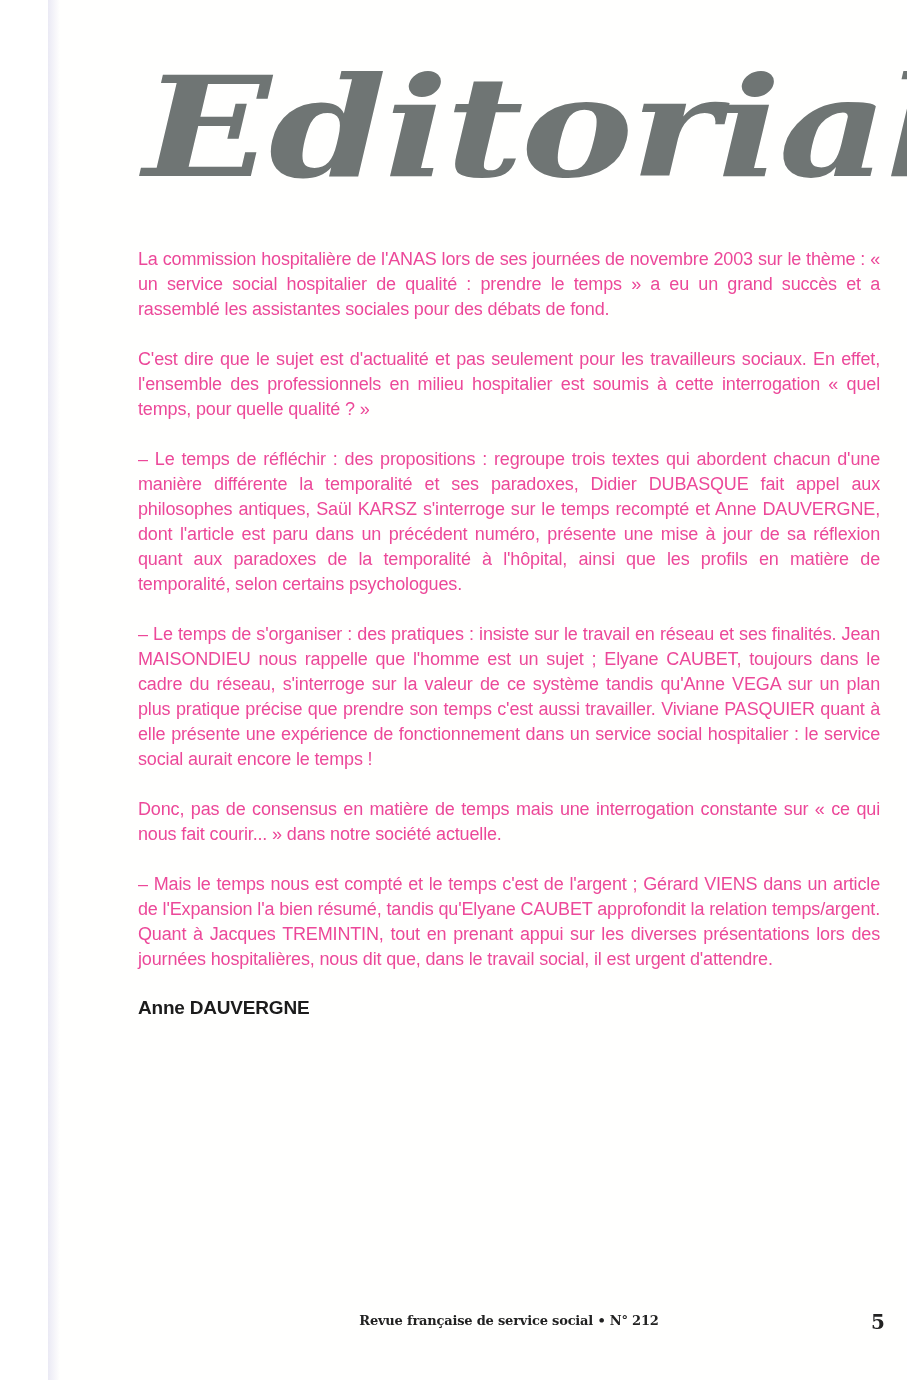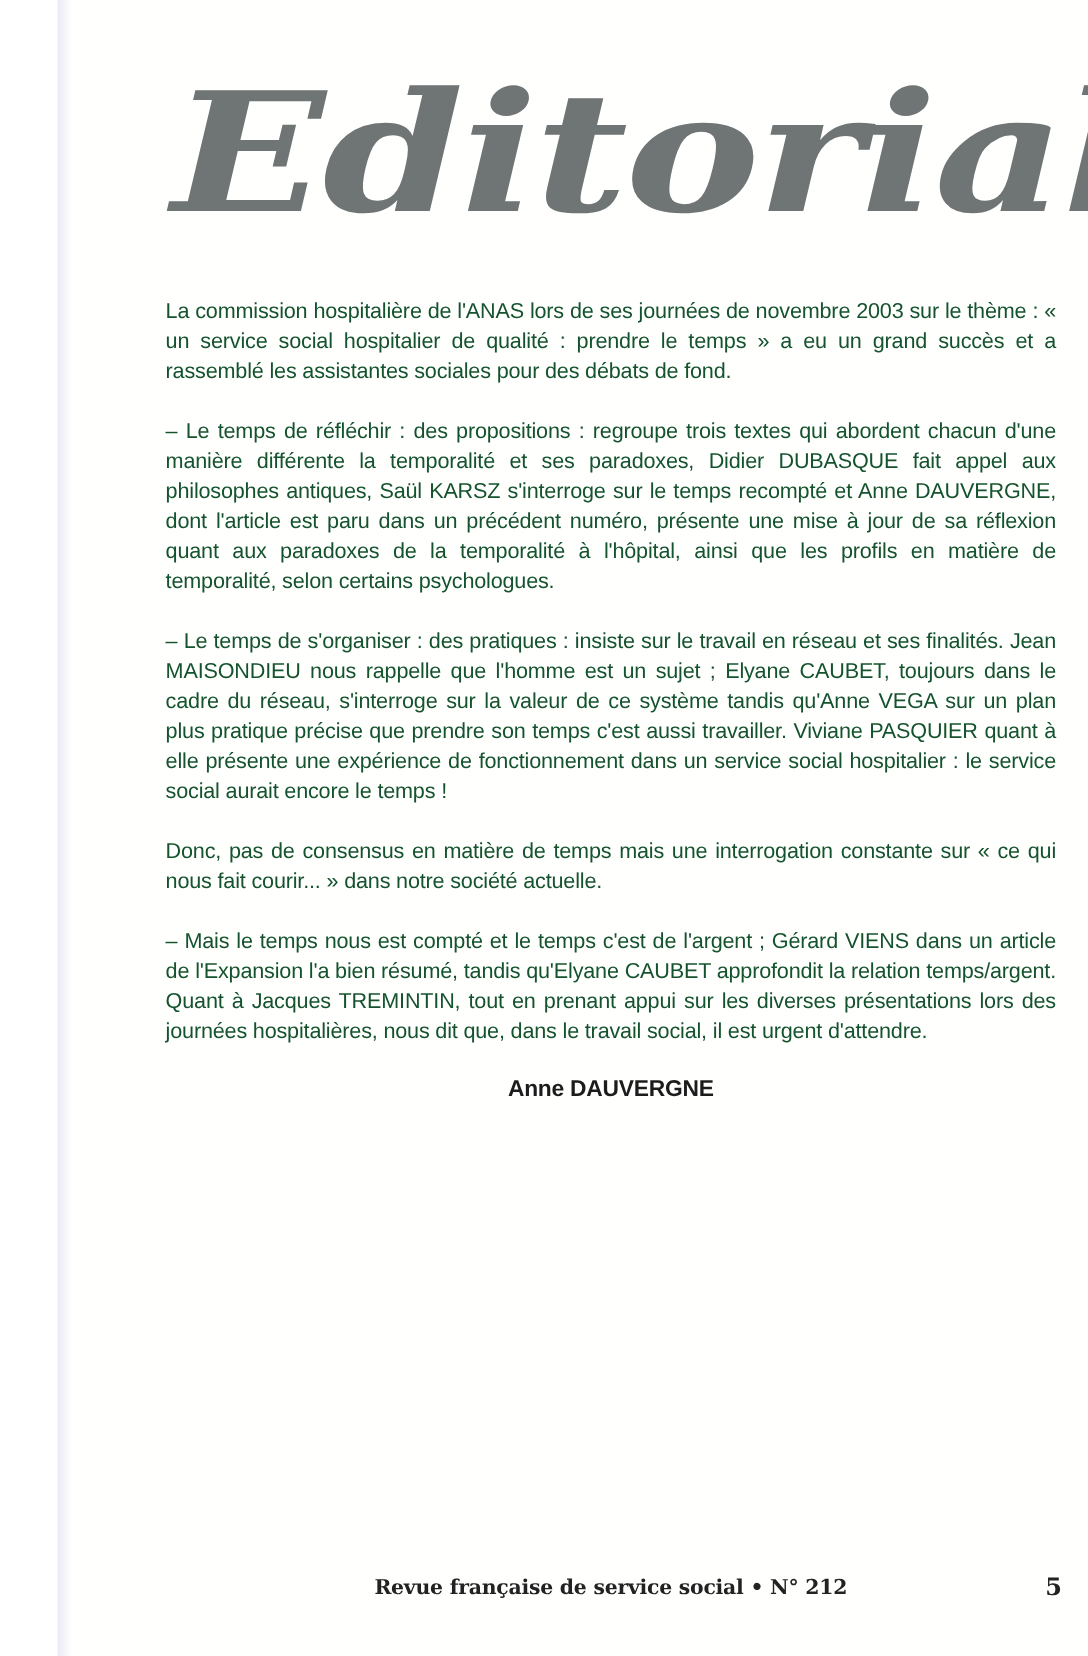--- a/index.html
+++ b/index.html
@@ -49,38 +49,38 @@
     left: 90px;
     top: 247px;
     width: 742px;
   }
   .para {
     margin: 0 0 25px 0;
     font-size: 18px;
     line-height: 25px;
     letter-spacing: -0.15px;
     text-align: justify;
-    color: #14532d;
+    color: #ec4899;
   }
   .signature {
     margin-top: 3px;
     font-size: 19px;
     font-weight: bold;
-    text-align: center;
+    text-align: left;
     letter-spacing: -0.2px;
   }
   .footer-journal {
     position: absolute;
     left: 90px;
     width: 742px;
     top: 1313px;
     text-align: center;
     font-family: "DejaVu Serif", serif;
     font-weight: bold;
-    font-size: 17px;
+    font-size: 13px;
     letter-spacing: -0.2px;
     color: #222;
   }
   .footer-pagenum {
     position: absolute;
     right: 22px;
     top: 1310px;
     font-family: "DejaVu Serif", serif;
     font-weight: bold;
     font-size: 20px;
@@ -91,20 +91,21 @@
 <body style="background: rgb(255, 255, 255);">
 
 <div class="page">
   <div class="scan-edge"></div>
 
   <div class="title" style="color: rgb(111, 117, 116);">Editorial</div>
 
   <div class="body-col">
     <div>
         <p class="para">La commission hospitalière de l'ANAS lors de ses journées de novembre 2003 sur le thème : « un service social hospitalier de qualité : prendre le temps » a eu un grand succès et a rassemblé les assistantes sociales pour des débats de fond.</p>
+        <p class="para">C'est dire que le sujet est d'actualité et pas seulement pour les travailleurs sociaux. En effet, l'ensemble des professionnels en milieu hospitalier est soumis à cette interrogation « quel temps, pour quelle qualité ? »</p>
         <p class="para">– Le temps de réfléchir : des propositions : regroupe trois textes qui abordent chacun d'une manière différente la temporalité et ses paradoxes, Didier DUBASQUE fait appel aux philosophes antiques, Saül KARSZ s'interroge sur le temps recompté et Anne DAUVERGNE, dont l'article est paru dans un précédent numéro, présente une mise à jour de sa réflexion quant aux paradoxes de la temporalité à l'hôpital, ainsi que les profils en matière de temporalité, selon certains psychologues.</p>
         <p class="para">– Le temps de s'organiser : des pratiques : insiste sur le travail en réseau et ses finalités. Jean MAISONDIEU nous rappelle que l'homme est un sujet ; Elyane CAUBET, toujours dans le cadre du réseau, s'interroge sur la valeur de ce système tandis qu'Anne VEGA sur un plan plus pratique précise que prendre son temps c'est aussi travailler. Viviane PASQUIER quant à elle présente une expérience de fonctionnement dans un service social hospitalier : le service social aurait encore le temps !</p>
         <p class="para">Donc, pas de consensus en matière de temps mais une interrogation constante sur « ce qui nous fait courir... » dans notre société actuelle.</p>
         <p class="para">– Mais le temps nous est compté et le temps c'est de l'argent ; Gérard VIENS dans un article de l'Expansion l'a bien résumé, tandis qu'Elyane CAUBET approfondit la relation temps/argent. Quant à Jacques TREMINTIN, tout en prenant appui sur les diverses présentations lors des journées hospitalières, nous dit que, dans le travail social, il est urgent d'attendre.</p>
       </div>
     <div class="signature">Anne DAUVERGNE</div>
   </div>
 
   <div class="footer-journal">Revue française de service social • N° 212</div>
 

